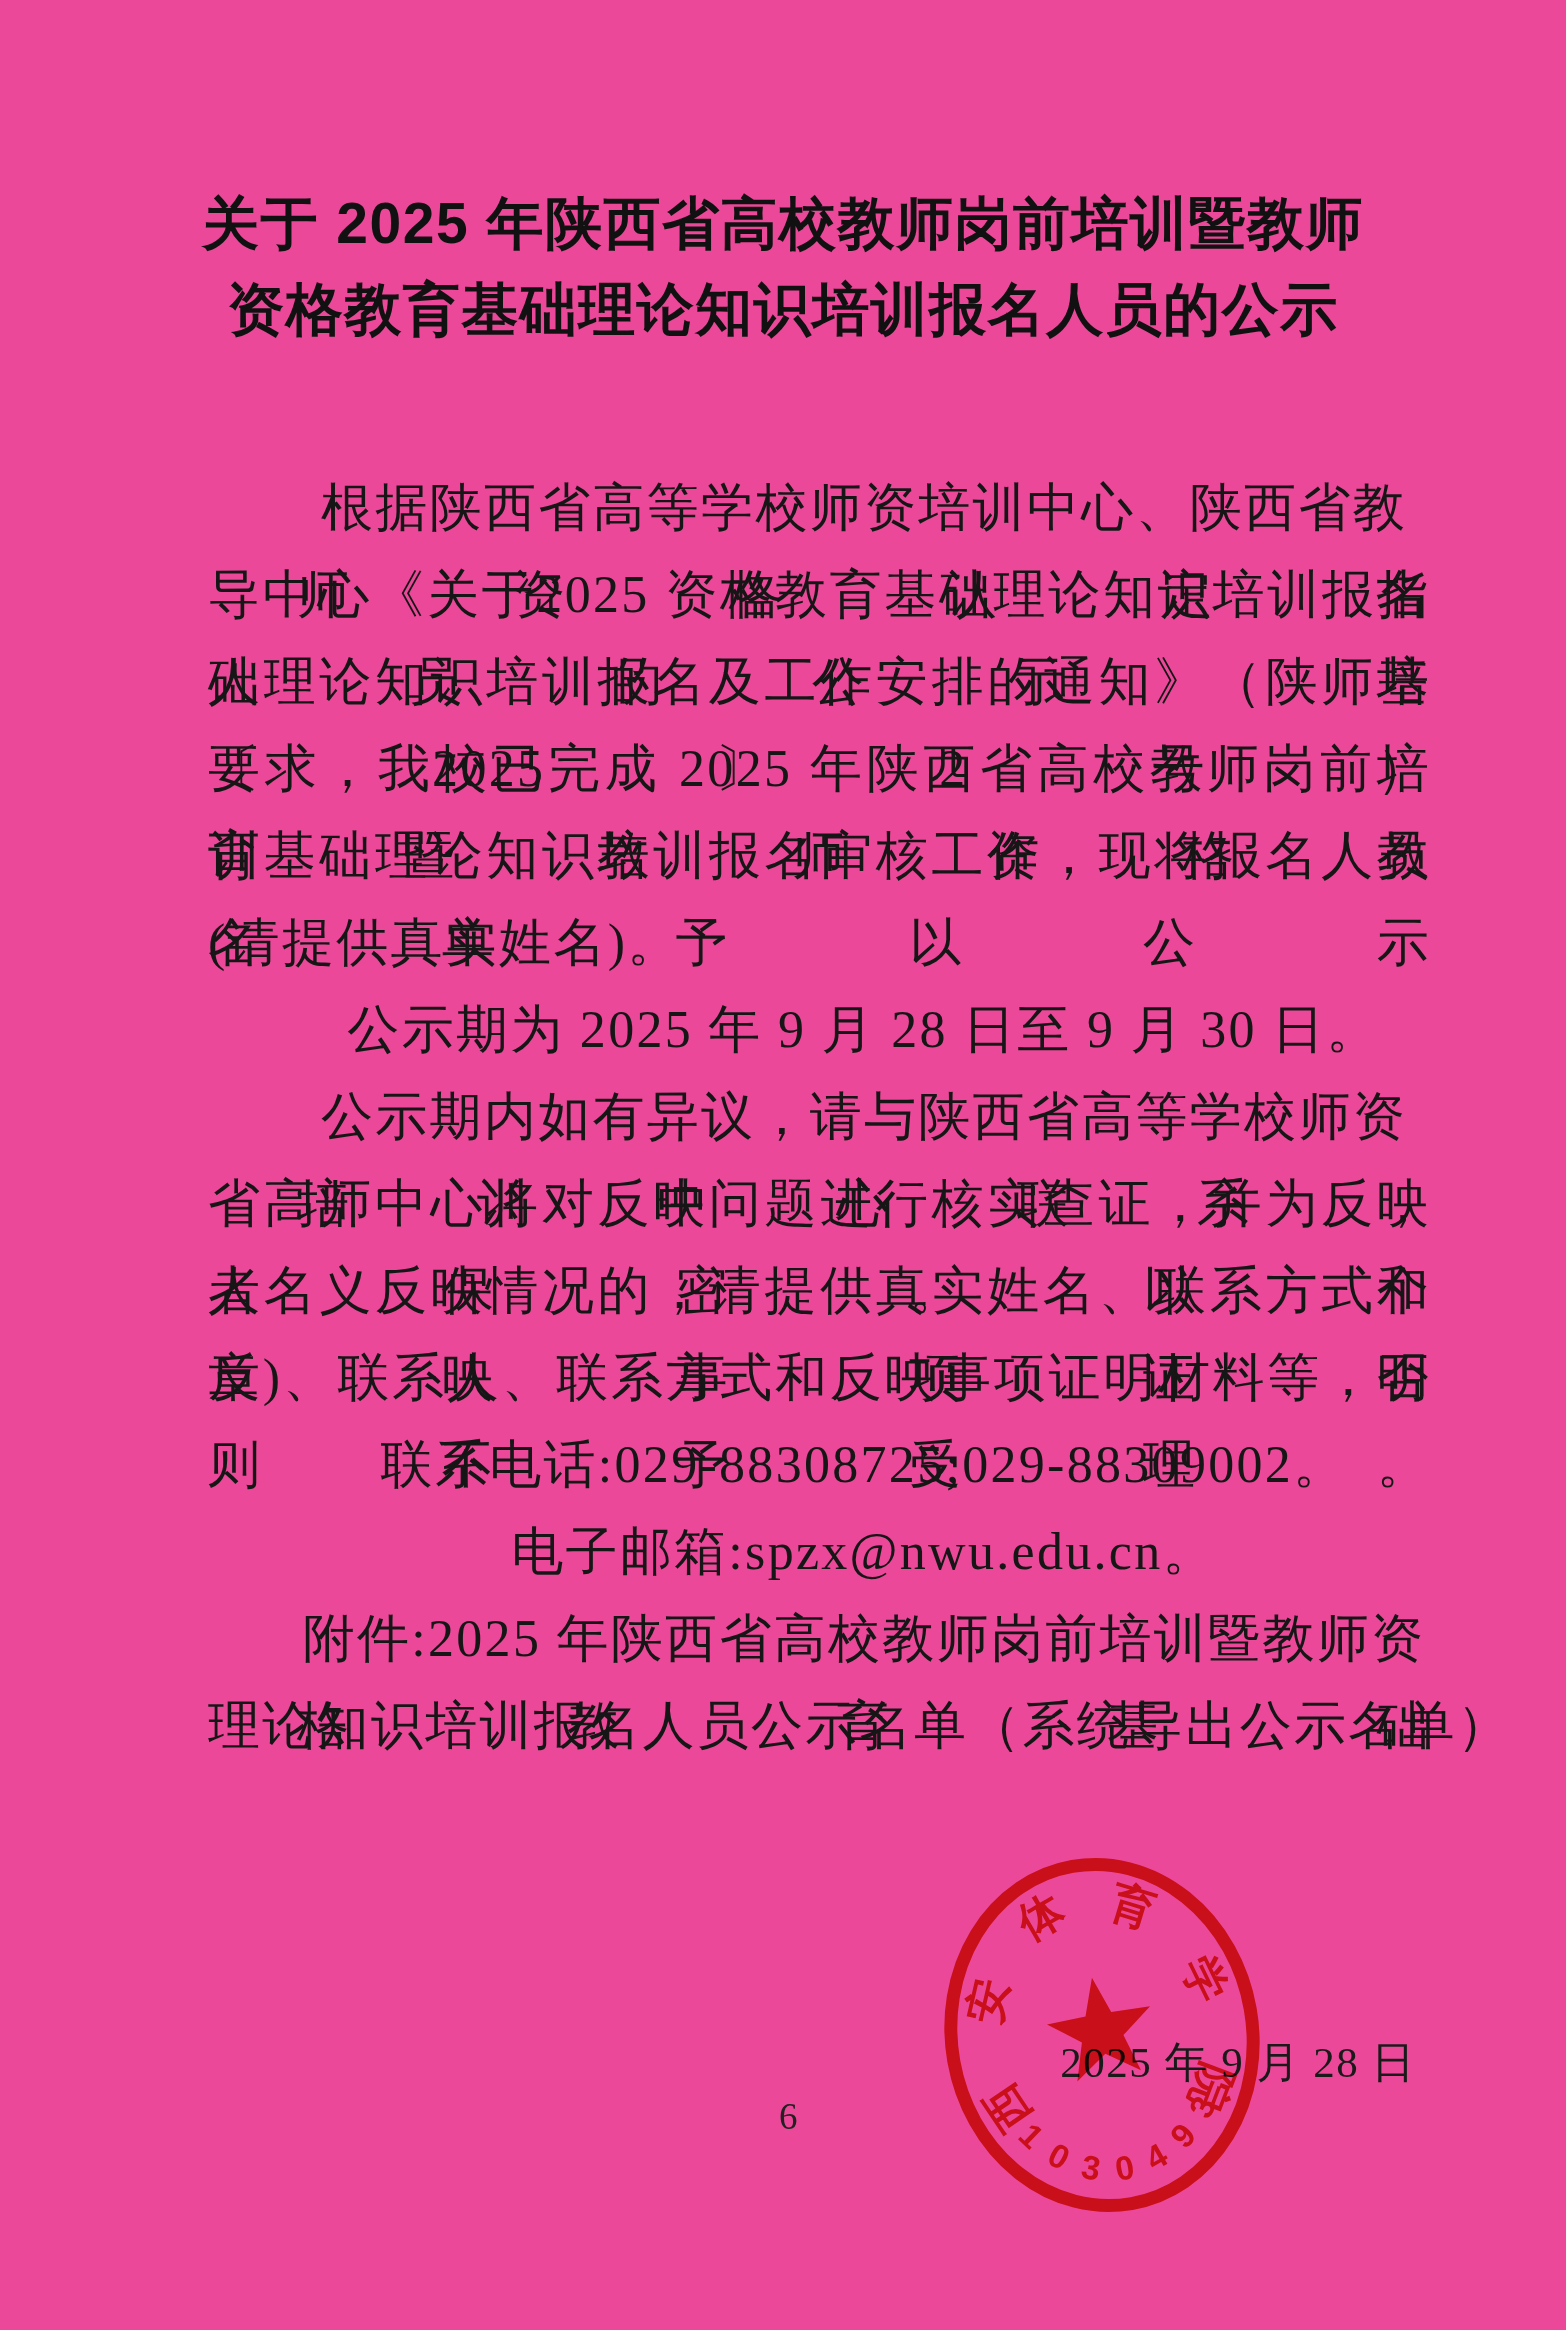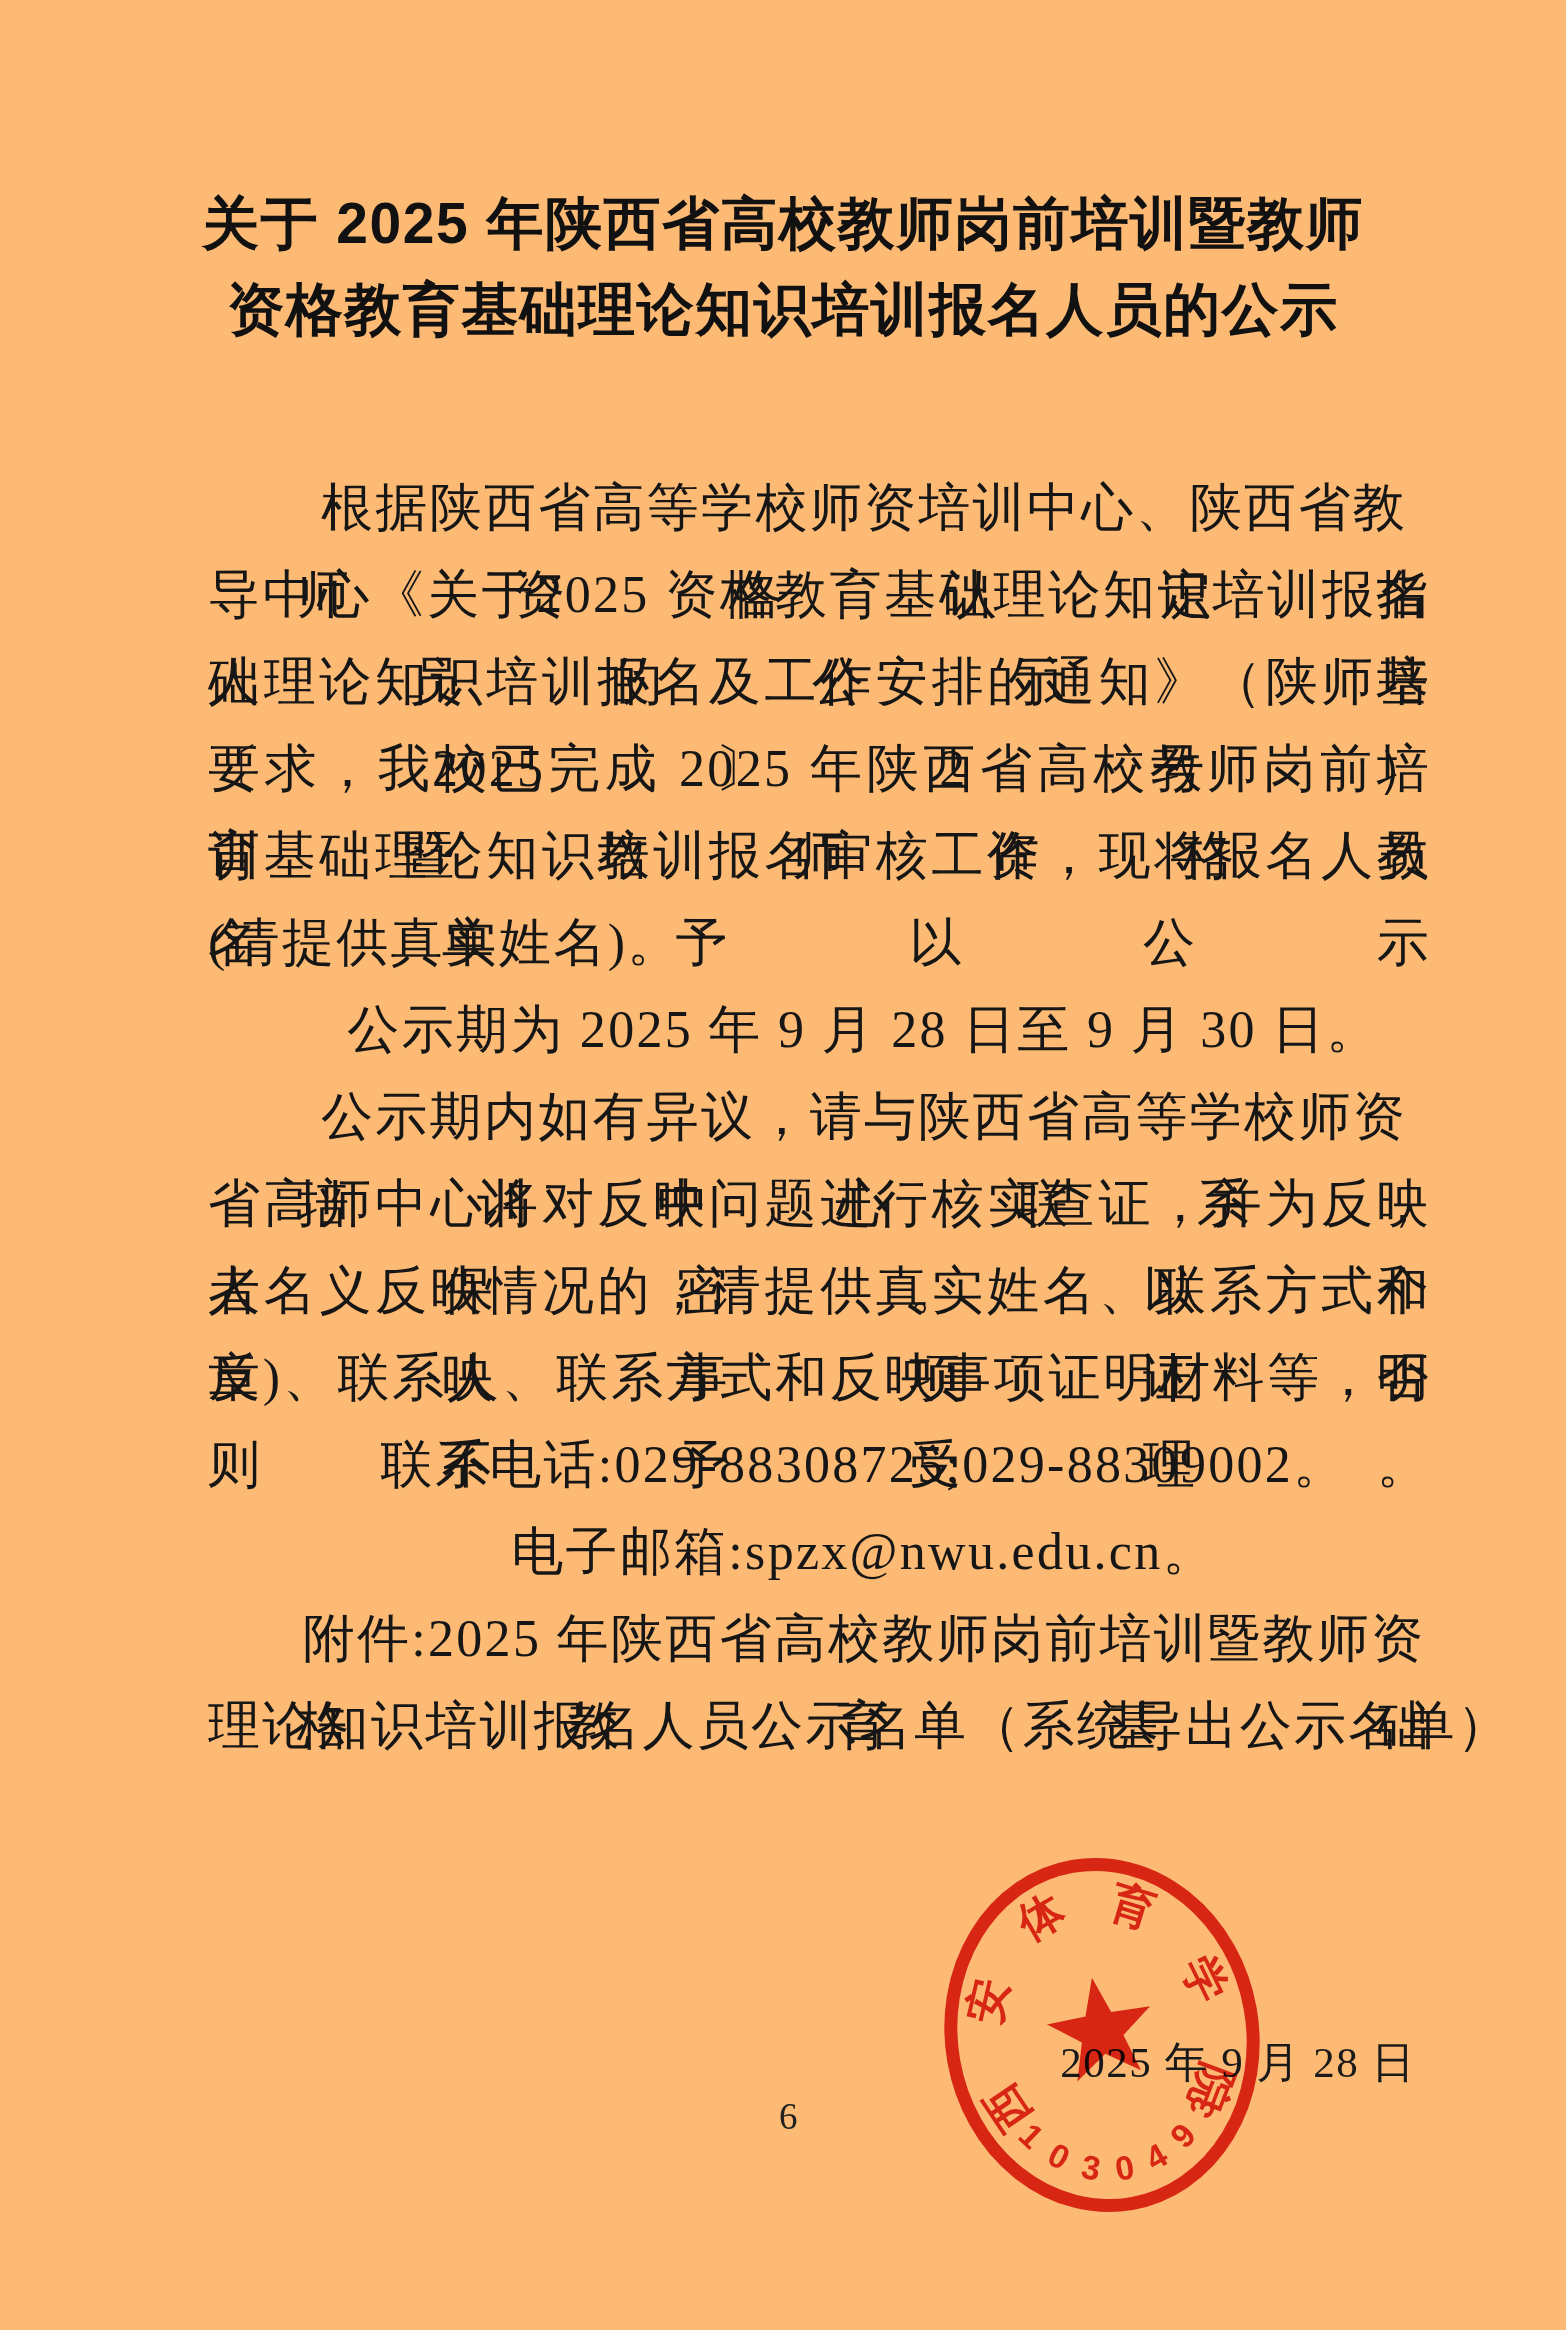--- a/index.html
+++ b/index.html
@@ -1,19 +1,19 @@
 <!DOCTYPE html>
 <html style="font-size:12.2px"><head>
 <meta charset="utf-8">
 <style>
   html,body{margin:0;padding:0;background:#888;}
   .page{
     position:relative;
     width:1566px;height:2330px;
-    background:#fdba74;
+    background:#ec4899;
     overflow:hidden;
     font-family:"Liberation Serif","DejaVu Serif",serif;
     color:#161616;
   }
   
   .title-block{
     padding-top:180px;
     text-align:center;
     font-family:"Liberation Sans","DejaVu Sans",sans-serif;
     font-weight:bold;

